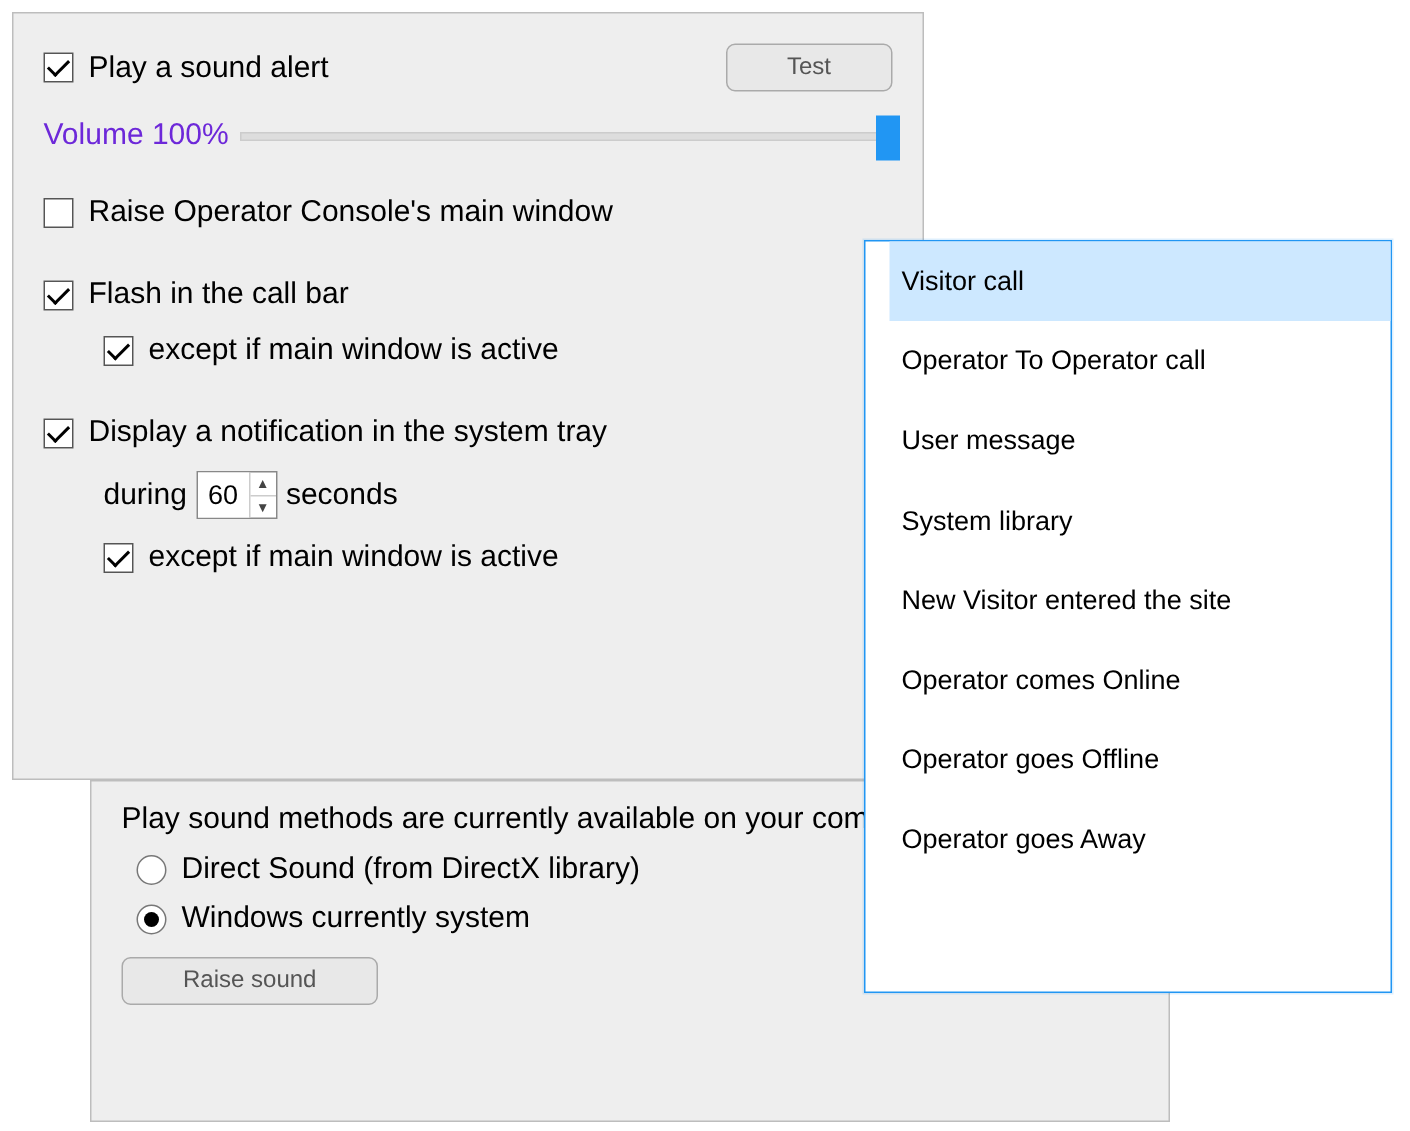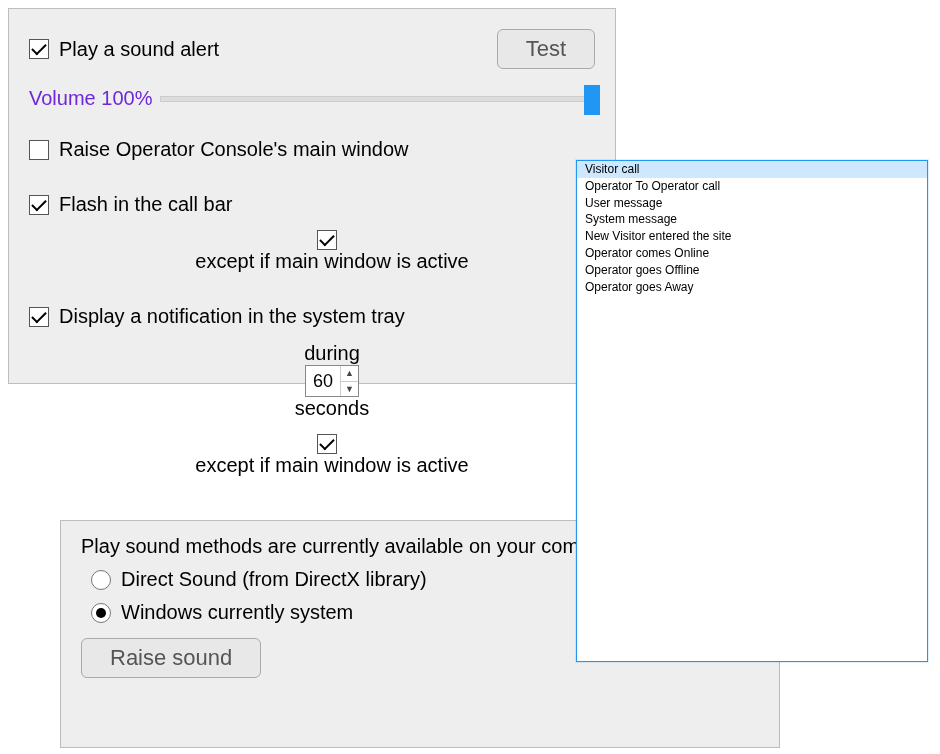--- a/index.html
+++ b/index.html
@@ -12,42 +12,42 @@
     font-size: 20px;
     color: #000;
     background: #fff;
     position: relative;
   }
   .panel-top {
     position: absolute;
     left: 8px;
     top: 8px;
     width: 608px;
-    height: 376px;
+    height: 512px;
     background: #eeeeee;
     border: 1px solid #bdbdbd;
     padding: 20px 20px 0 20px;
   }
   .panel-bottom {
     position: absolute;
     left: 60px;
     top: 520px;
     width: 720px;
     height: 228px;
     background: #eeeeee;
     border: 1px solid #bdbdbd;
     padding: 14px 20px 14px 20px;
   }
   .row {
     display: flex;
     align-items: center;
     margin-bottom: 14px;
   }
   .row.tight { margin-bottom: 10px; }
-  .indent { padding-left: 40px; flex-direction: column; }
+  .indent { padding-left: 40px; }
   .checkbox {
     width: 20px;
     height: 20px;
     border: 1.5px solid #555;
     background: #fff;
     display: flex;
     align-items: center;
     justify-content: center;
     margin-right: 10px;
     flex-shrink: 0;
@@ -78,22 +78,22 @@
     content: "";
     width: 10px;
     height: 10px;
     background: #000;
     border-radius: 50%;
   }
   .btn {
     background: #e8e8e8;
     border: 1px solid #aaa;
     border-radius: 6px;
-    padding: 6px 28px;
-    font-size: 22px;
+    padding: 6px 40px;
+    font-size: 16px;
     color: #555;
     cursor: pointer;
   }
   .top-first {
     display: flex;
     align-items: center;
     justify-content: space-between;
     margin-bottom: 18px;
   }
   .volume-row {
@@ -157,24 +157,25 @@
     left: 576px;
     top: 160px;
     width: 352px;
     height: 502px;
     background: #fff;
     border: 1px solid #2196f3;
     box-shadow: 0 0 0 1px rgba(33,150,243,0.15);
     z-index: 10;
   }
   .list-item {
-    padding: 0 8px;
-    font-size: 12px;
+    padding: 14px 8px;
+    font-size: 18px;
     cursor: pointer;
     line-height: 1.4;
+    margin-left: 16px;
   }
   .list-item.selected {
     background: #cde8ff;
   }
   .gap { height: 18px; }
 </style>
 </head>
 <body>
 
 <div class="panel-top">
@@ -251,18 +252,18 @@
   </div>
   <div class="row" style="margin-top:6px;margin-bottom:0">
     <button class="btn">Raise sound</button>
   </div>
 </div>
 
 <div class="listbox">
   <div class="list-item selected">Visitor call</div>
   <div class="list-item">Operator To Operator call</div>
   <div class="list-item">User message</div>
-  <div class="list-item">System message</div>
+  <div class="list-item">System library</div>
   <div class="list-item">New Visitor entered the site</div>
   <div class="list-item">Operator comes Online</div>
   <div class="list-item">Operator goes Offline</div>
   <div class="list-item">Operator goes Away</div>
 </div>
 
 </body></html>

